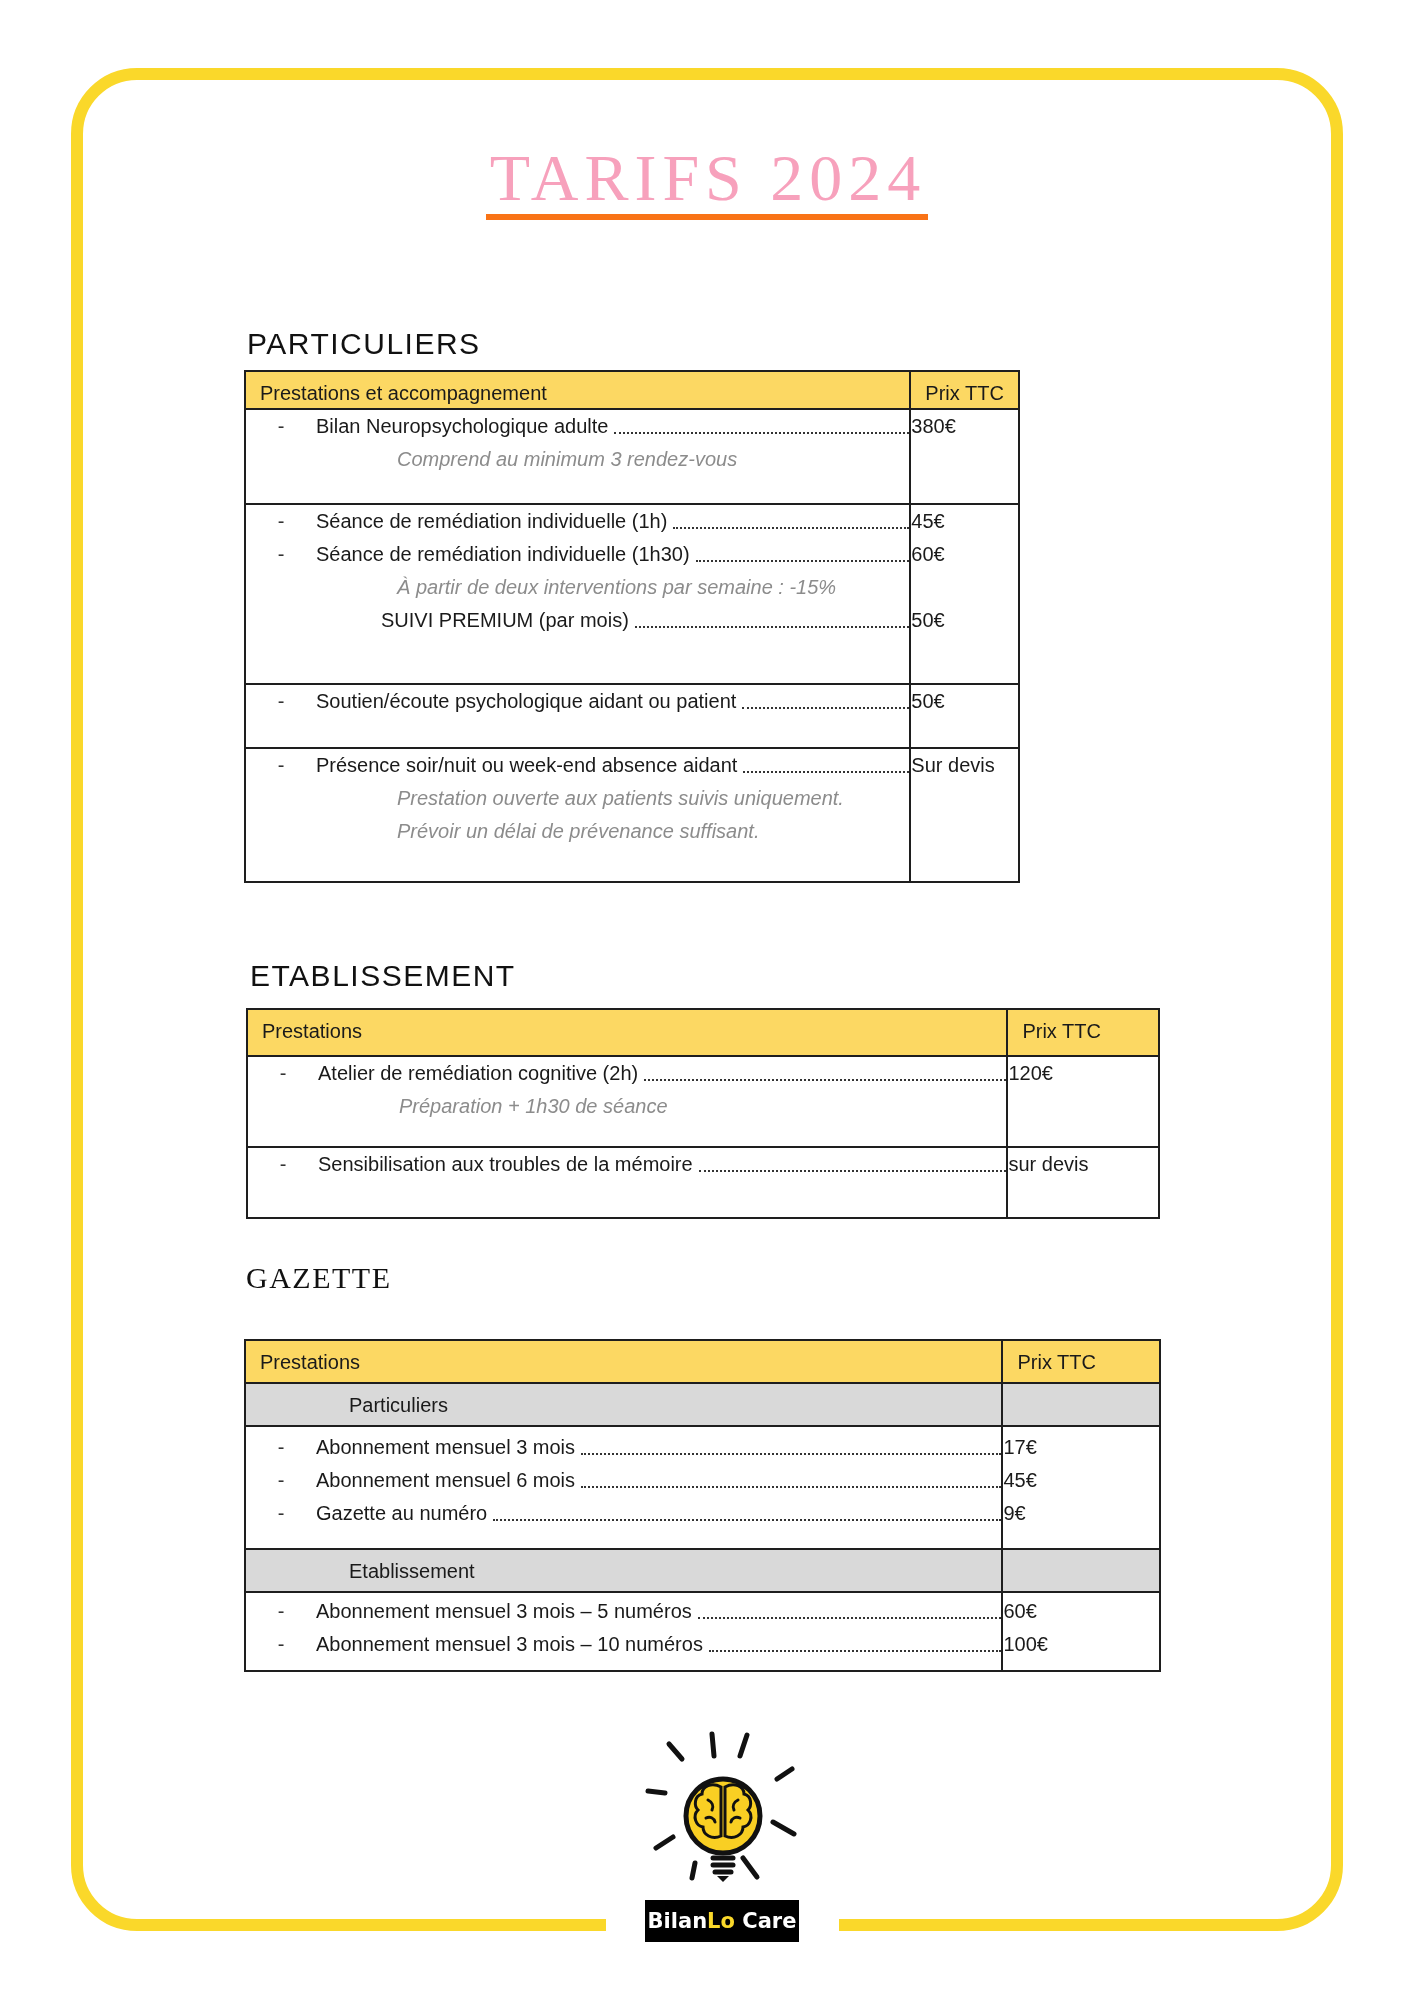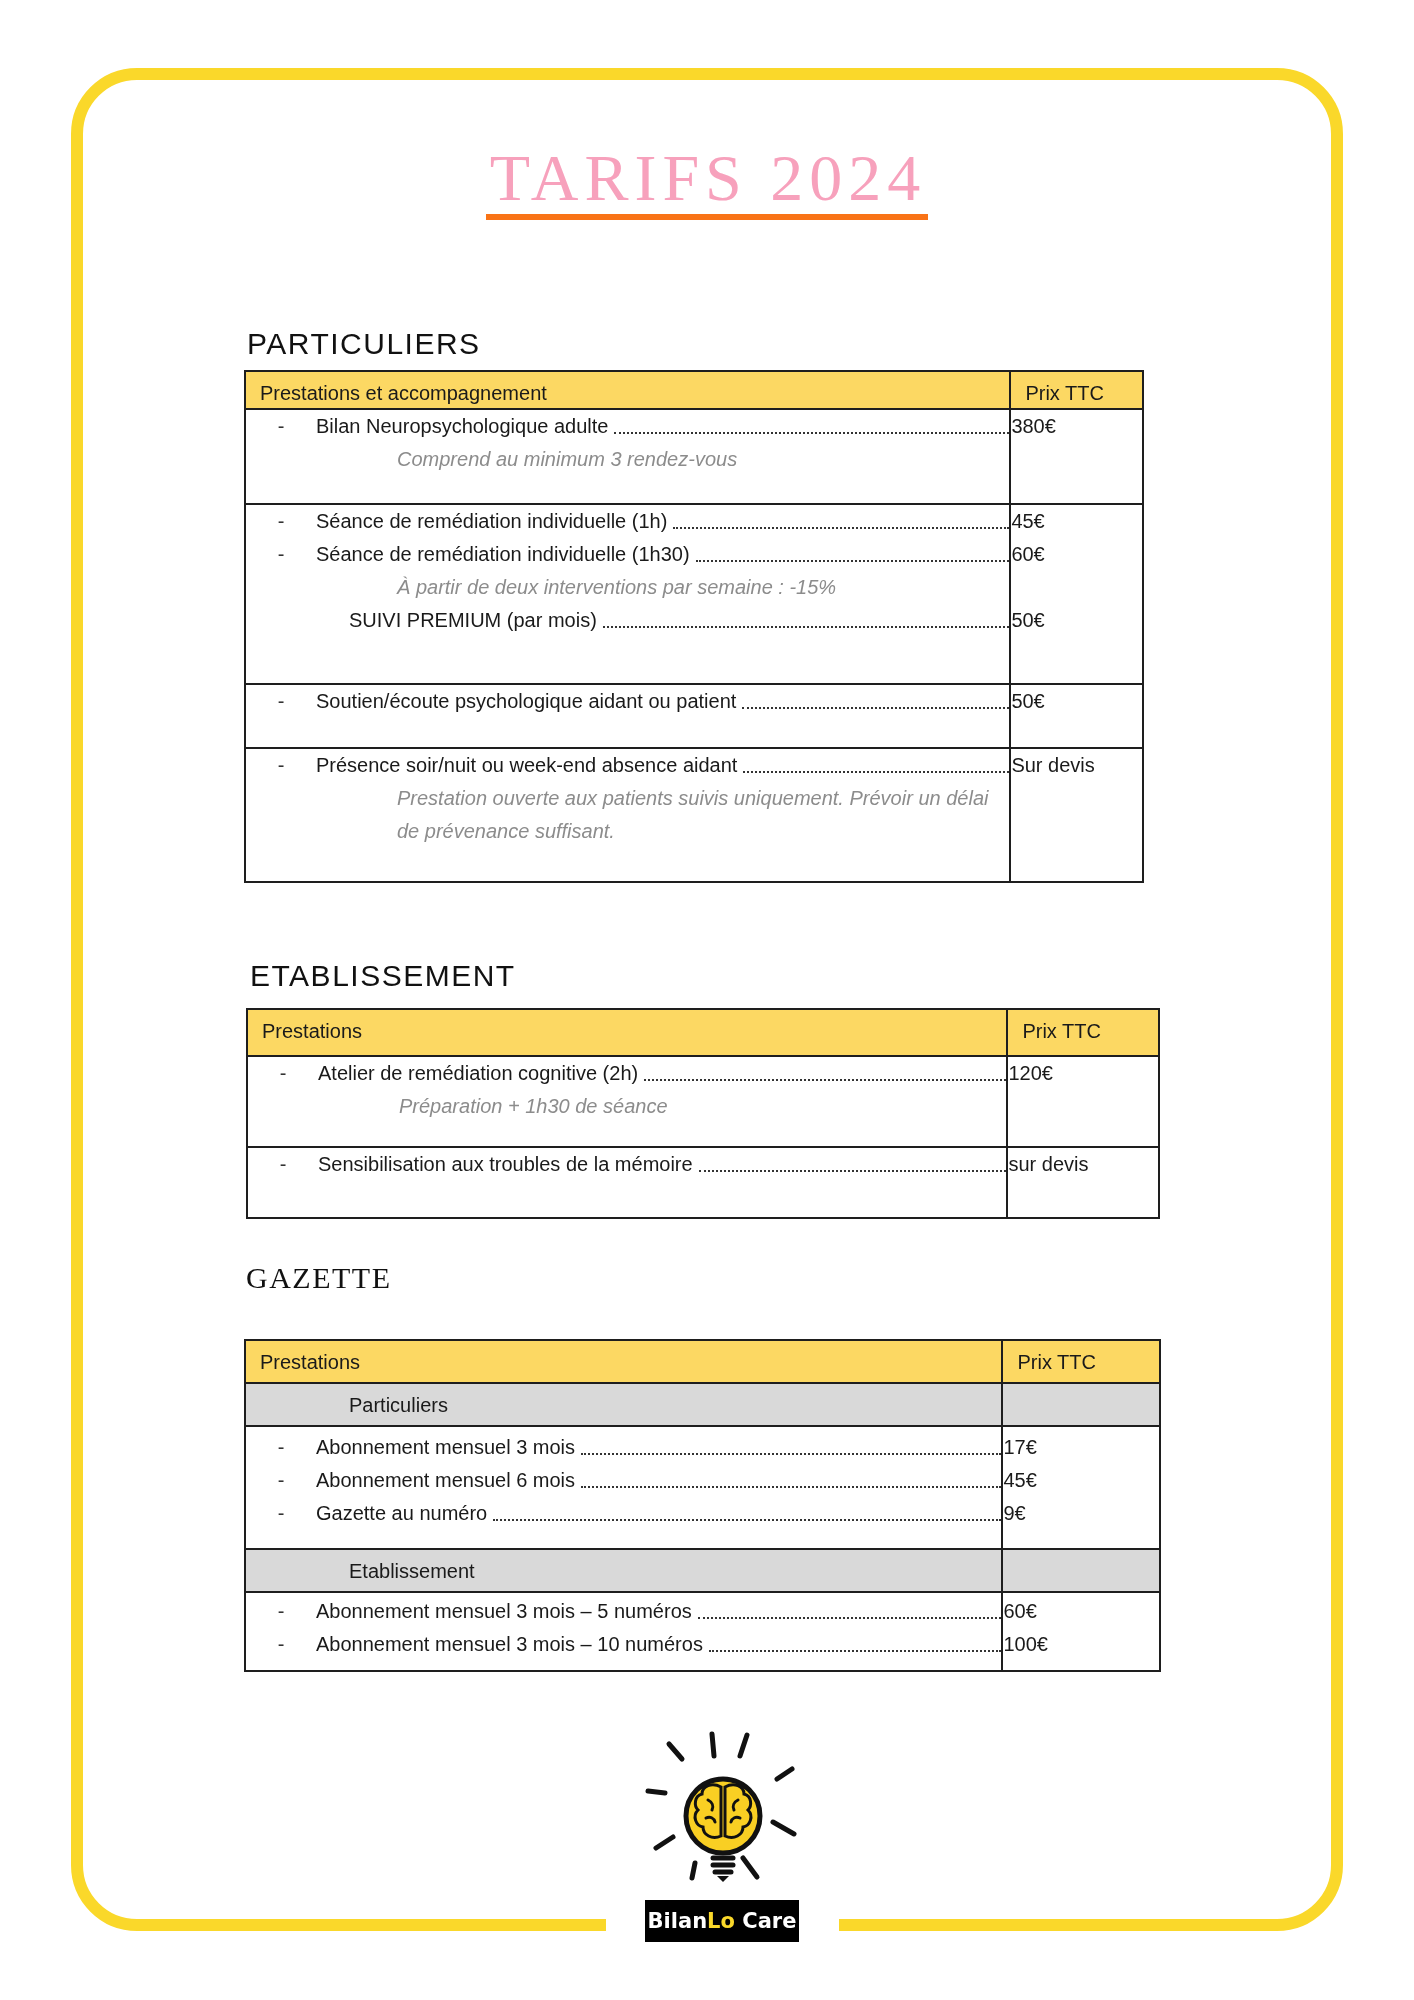--- a/index.html
+++ b/index.html
@@ -83,21 +83,21 @@
   .dash { width: 70px; text-align: center; flex: 0 0 70px; color: #333; }
   .line-text { flex: 0 0 auto; }
   .leader {
     flex: 1 1 auto; overflow: hidden; margin-left: 6px;
     border-bottom: 2px dotted #333; height: 1px; align-self: center; margin-top: 12px;
   }
   .note {
     padding-left: 103px; color: #8c8c8c; font-style: italic;
     line-height: 33px; white-space: normal; margin-left: 48px;
   }
-  .plain { padding-left: 103px; }
+  .plain { padding-left: 103px; margin-left: 32px; }
   .price-line { height: 33px; line-height: 33px; }
   .logo {
     position: absolute; left: 640px; top: 1730px; width: 166px; height: 215px;
   }
   .logo-label {
     position: absolute; left: 645px; top: 1900px;
     width: 154px; height: 42px; box-sizing: border-box;
     background: #000000; color: #ffffff;
     font-family: "DejaVu Sans", sans-serif; font-weight: bold;
     font-size: 21px; line-height: 42px; text-align: center;
@@ -108,21 +108,21 @@
 </head>
 <body>
 
 <div class="frame"></div>
 <div class="frame-gap"></div>
 
 <div class="title"><span>TARIFS 2024</span></div>
 
 <h2 class="section-heading" style="left:247px; top:326px;">PARTICULIERS</h2>
 
-<table class="tarifs" style="left:244px; top:370px; width:900px;">
+<table class="tarifs" style="left:244px; top:370px; width:776px;">
   <colgroup>
       <col style="width:767px">
       <col style="width:133px">
     </colgroup>
   <thead>
     <tr>
       <th>Prestations et accompagnement</th>
       <th>Prix TTC</th>
     </tr>
   </thead>

